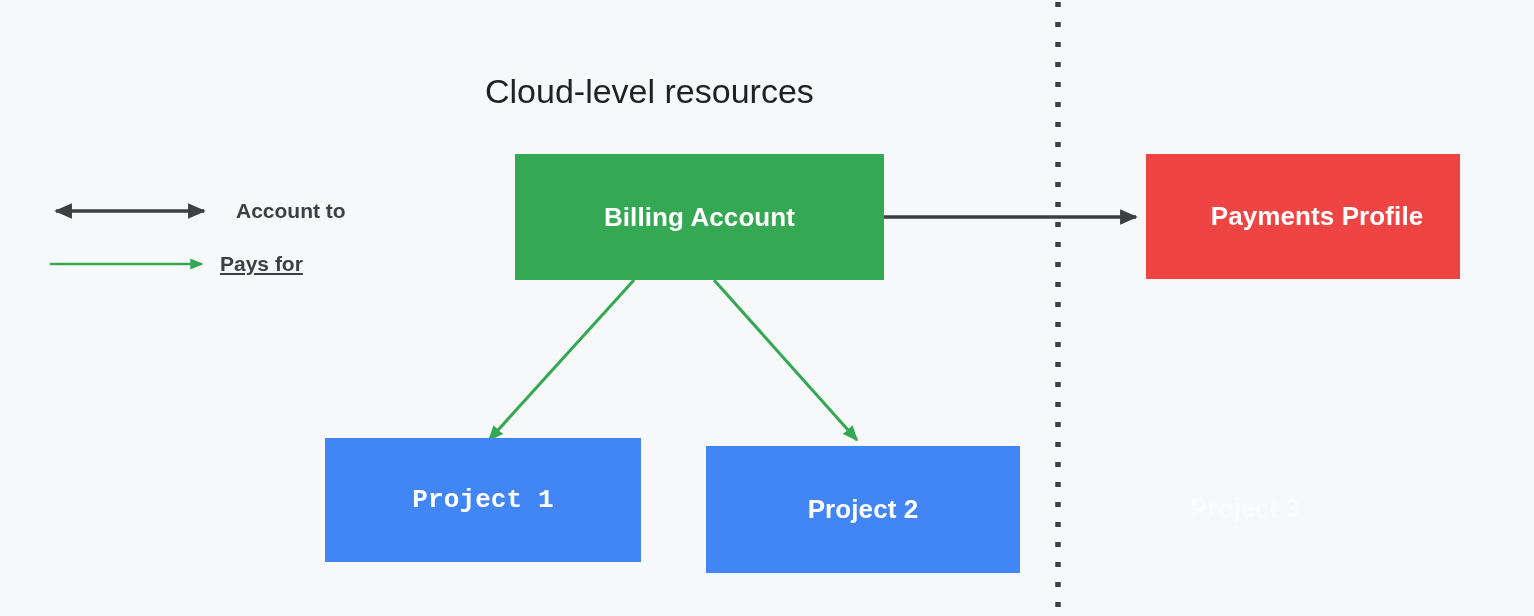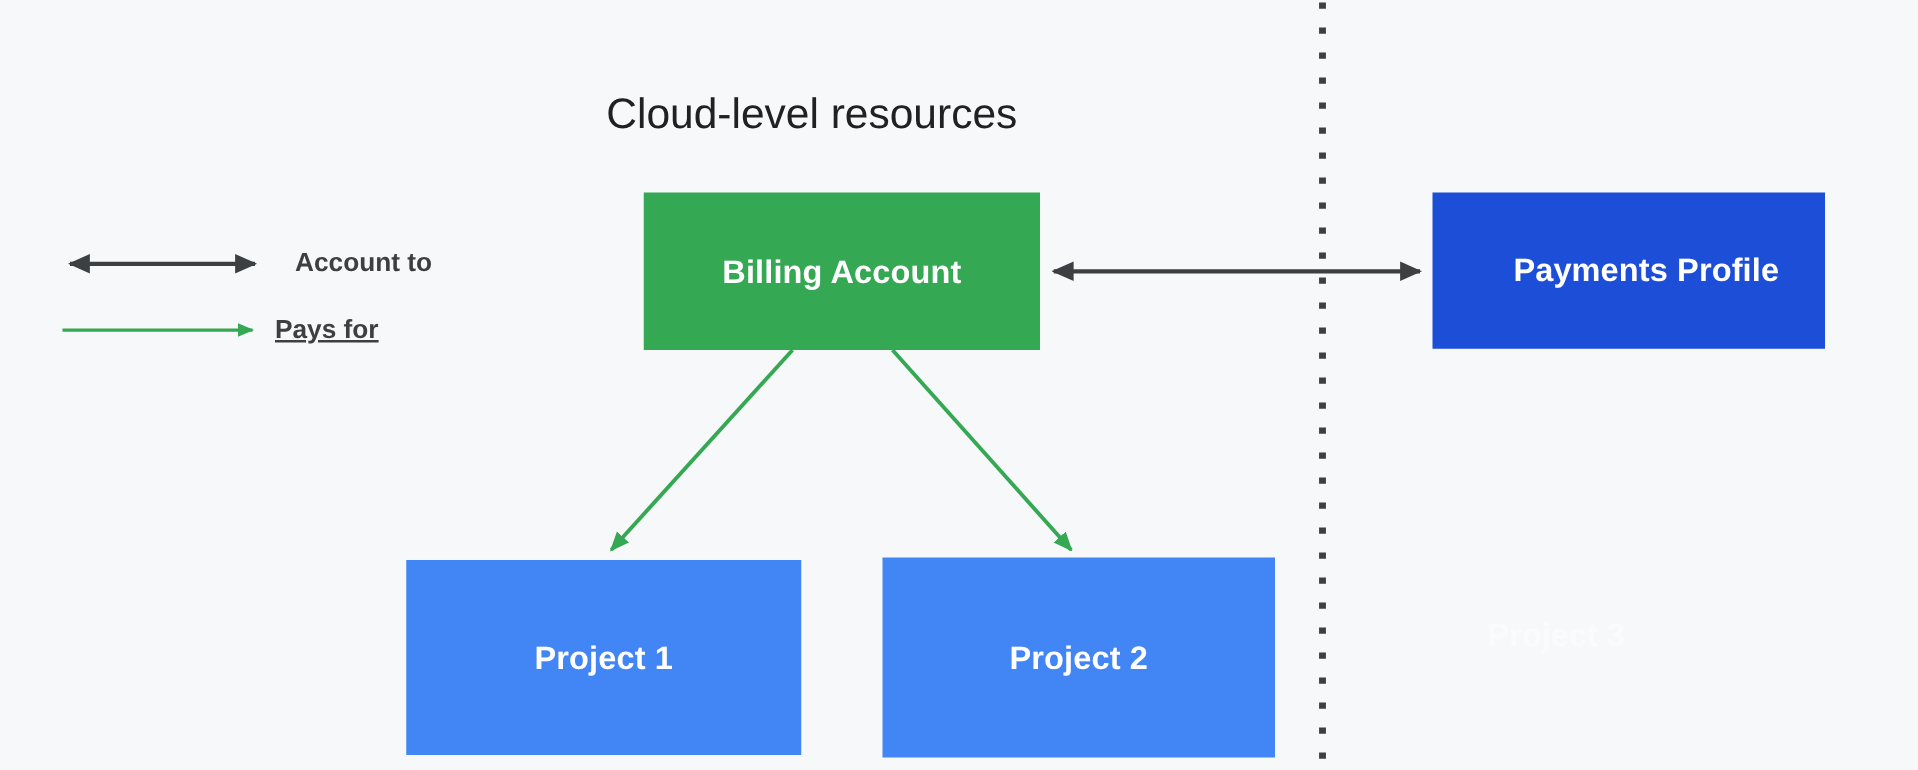--- a/index.html
+++ b/index.html
@@ -34,40 +34,41 @@
     justify-content: center;
     color: #ffffff;
     font-weight: bold;
     font-size: 26px;
     letter-spacing: 0.1px;
     box-sizing: border-box;
   }
   #billing-account-box {
     left: 515px;
     top: 154px;
-    width: 317px;
+    width: 369px;
     height: 126px;
   }
   #payments-profile-box {
     left: 1146px;
     top: 154px;
     width: 314px;
     height: 125px;
   }
   #project-1-box {
     left: 325px;
-    top: 448px;
+    top: 438px;
     width: 316px;
-    height: 156px;
+    height: 124px;
+    font-family: Liberation Mono, monospace;
   }
   #project-2-box {
     left: 706px;
     top: 446px;
     width: 314px;
-    height: 160px;
+    height: 127px;
   }
   #project-3-label {
     position: absolute;
     left: 1088px;
     top: 446px;
     width: 314px;
     height: 124px;
     display: flex;
     align-items: center;
     justify-content: center;
@@ -144,21 +145,21 @@
 
 
   <div class="legend-label" id="legend-linked-label">Account to</div>
 
   <div class="legend-label" id="legend-pays-label">Pays for</div>
 
   <div class="node-box" id="billing-account-box" style="background:#34a853;">
     <span>Billing Account</span>
   </div>
 
-  <div class="node-box" id="payments-profile-box" style="background:#1d4ed8;padding-left:28px;">
+  <div class="node-box" id="payments-profile-box" style="background:#ef4444;padding-left:28px;">
     <span>Payments Profile</span>
   </div>
 
   <div class="node-box" id="project-1-box" style="background:#4285f4;">
     <span>Project 1</span>
   </div>
 
   <div class="node-box" id="project-2-box" style="background:#4285f4;">
     <span>Project 2</span>
   </div>

